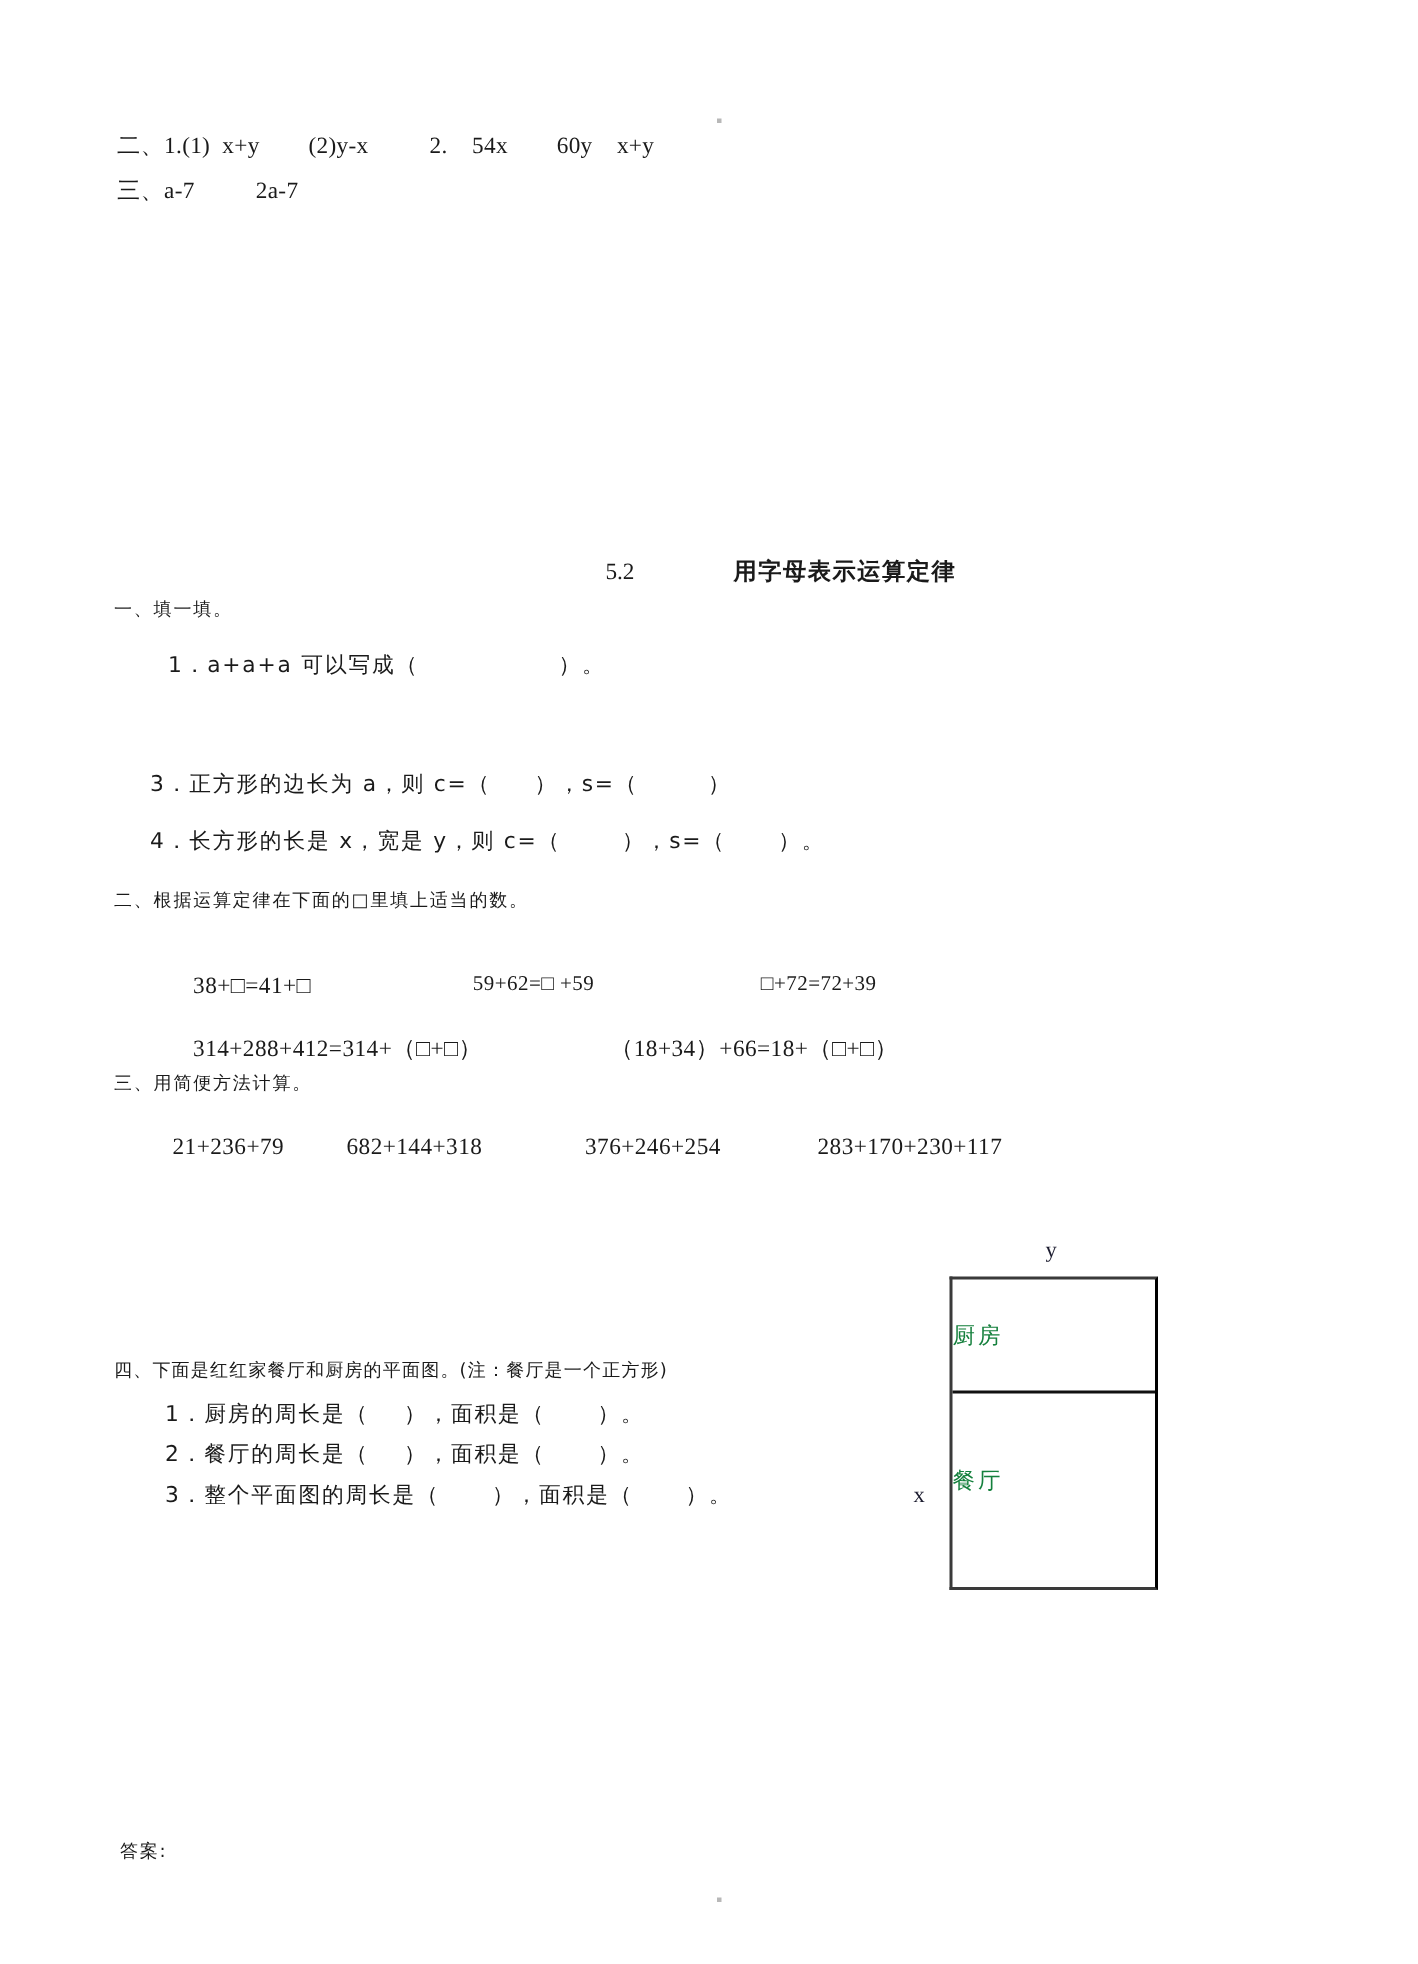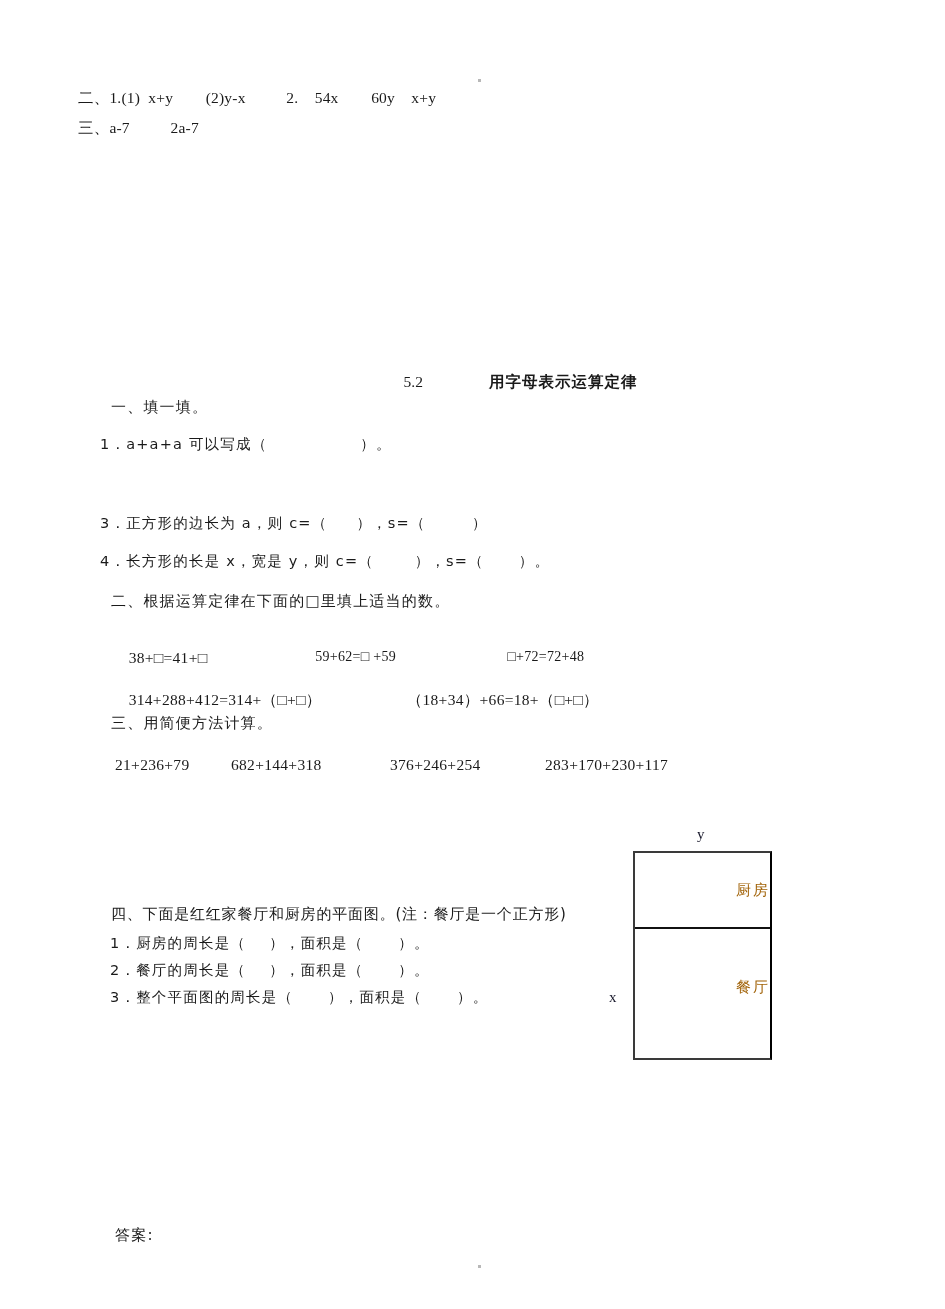--- a/index.html
+++ b/index.html
@@ -50,23 +50,22 @@
     letter-spacing: 1px;
   }
   .title .num {
     font-family: "Liberation Serif", "DejaVu Serif", serif;
     font-weight: 400;
     letter-spacing: 0;
   }
 
   .section-head {
     font-family: "DejaVu Sans", "Liberation Sans", sans-serif;
-    font-size: 15px;
+    font-size: 12px;
     letter-spacing: 1.2px;
-    margin-left: 35px;
   }
   .q-line {
     font-family: "DejaVu Sans", "Liberation Sans", sans-serif;
     font-size: 14.5px;
     letter-spacing: 1.2px;
   }
   .math-line {
     font-family: "Liberation Serif", "DejaVu Serif", serif;
     font-size: 15.5px;
     letter-spacing: 0.3px;
@@ -91,25 +90,25 @@
     position: absolute;
     left: 0;
     top: 74px;
     width: 100%;
     height: 0;
     border-top: 2px solid #111;
   }
   .plan-label {
     position: absolute;
     width: 100%;
-    text-align: right;
+    text-align: left;
     font-family: Liberation Sans, sans-serif;
     font-size: 15px;
     letter-spacing: 2px;
-    color: #a16207;
+    color: #15803d;
   }
   .plan-label.kitchen { top: 28px; }
   .plan-label.dining  { top: 125px; }
 
   .dim-label {
     position: absolute;
     font-family: "Liberation Serif", "DejaVu Serif", serif;
     font-size: 15px;
     color: #1b1b2e;
   }
@@ -134,34 +133,34 @@
 
   <div class="abs latin answer-line" style="left:78px; top:90px;">二、1.(1)  x+y        (2)y-x          2.    54x        60y    x+y</div>
   <div class="abs latin answer-line" style="left:78px; top:120px;">三、a-7          2a-7</div>
 
   <div class="abs title" style="left:378px; top:358px;">
     <span class="num">5.2</span><span style="display:inline-block;width:66px;"></span><span>用字母表示运算定律</span>
   </div>
 
   <div class="abs section-head" style="left:76px; top:400px;">一、填一填。</div>
 
-  <div class="abs q-line" style="left:100px; top:437px;text-align:right;">1．a+a+a 可以写成（                ）。</div>
+  <div class="abs q-line" style="left:112px; top:437px;text-align:right;">1．a+a+a 可以写成（                ）。</div>
   <div class="abs q-line" style="left:100px; top:516px;">3．正方形的边长为 a，则 c=（     ），s=（        ）</div>
   <div class="abs q-line" style="left:100px; top:554px;">4．长方形的长是 x，宽是 y，则 c=（       ），s=（      ）。</div>
 
   <div class="abs section-head" style="left:76px; top:594px;">二、根据运算定律在下面的□里填上适当的数。</div>
 
   <div class="abs math-line" style="left:112px; top:634px;">
     <span>38+□=41+□</span>
   </div>
   <div class="abs math-line math-small" style="left:300px; top:636px;">
     <span>59+62=□ +59</span>
   </div>
   <div class="abs math-line math-small" style="left:492px; top:636px;">
-    <span>□+72=72+48</span>
+    <span>□+72=72+39</span>
   </div>
 
   <div class="abs math-line" style="left:112px; top:676px;">
     <span>314+288+412=314+（□+□）</span>
   </div>
   <div class="abs math-line" style="left:390px; top:676px;">
     <span>（18+34）+66=18+（□+□）</span>
   </div>
 
   <div class="abs section-head" style="left:76px; top:716px;">三、用简便方法计算。</div>

